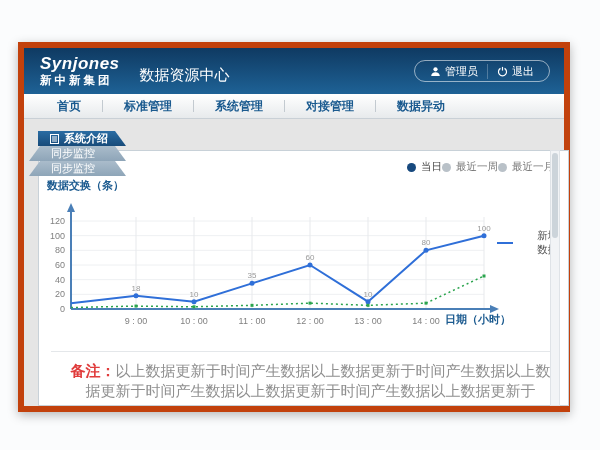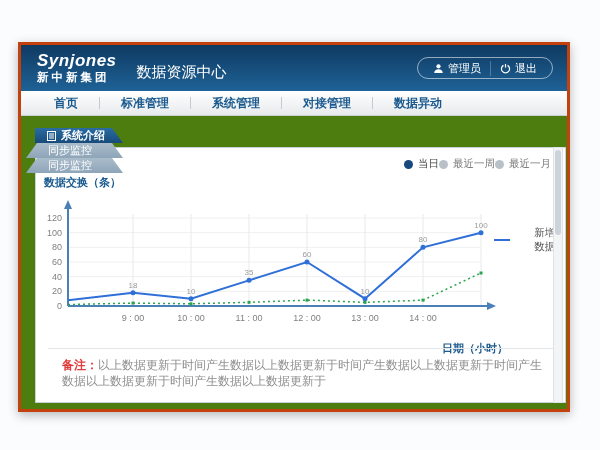--- a/index.html
+++ b/index.html
@@ -3,21 +3,21 @@
 <meta charset="utf-8">
 <style>
   html,body{margin:0;padding:0;}
   body{
     width:600px;height:450px;position:relative;overflow:hidden;
     background:#fbfcfd;
     font-family:"Liberation Sans","DejaVu Sans",sans-serif;
   }
   .window{
     position:absolute;left:18px;top:42px;width:552px;height:370px;
-    background:#4d7c0f;border:3px solid #c2410c;box-sizing:border-box;
+    background:#e5e5e5;border:6px solid #c2410c;box-sizing:border-box;
     box-shadow:0 3px 10px rgba(0,0,0,.28);
   }
   
   .header{
     position:absolute;left:0;top:0;width:100%;height:46px;
     background:linear-gradient(#0f3a62,#1e6296);
     display:flex;align-items:center;
   }
   .logo{margin-left:16px;color:#fff;line-height:1;cursor:pointer;}
   .logo-main{font-size:17px;font-weight:bold;font-style:italic;letter-spacing:.5px;}
@@ -58,30 +58,30 @@
   .panel{
     position:absolute;left:14px;top:102px;width:531px;height:256px;
     background:#fff;border:1px solid #c8d1d8;box-sizing:border-box;
   }
   .radio-row{position:absolute;top:9px;right:14px;display:flex;align-items:center;}
   .radio-option{display:flex;gap:5px;align-items:center;font-size:10.5px;color:#777;cursor:pointer;}
   .radio-dot{width:9px;height:9px;border-radius:50%;background:#b9c1c8;}
   .radio-option.selected .radio-dot{background:#17497e;}
   .radio-option.selected{color:#444;}
   .ylabel{position:absolute;left:8px;top:27px;color:#1b5a8f;font-size:11px;font-weight:bold;}
-  .xlabel{position:absolute;left:406px;top:161px;color:#1b5a8f;font-size:11px;font-weight:bold;margin-top:32px;}
+  .xlabel{position:absolute;left:406px;top:161px;color:#1b5a8f;font-size:11px;font-weight:bold;}
   #chart-svg{position:absolute;left:2px;top:40px;}
   .legend{position:absolute;left:458px;top:82px;}
   .legend-row{display:flex;align-items:center;gap:24px;height:20px;}
   .legend-line-solid{width:22px;height:0;border-top:2px solid #2f6fd8;}
   .legend-line-dotted{width:22px;height:0;border-top:2px dotted #2aa44d;}
   .legend-label{font-size:10.5px;color:#555;}
   .note{
     position:absolute;left:12px;right:12px;top:200px;
-    border-top:1px solid #e4e7ea;padding:9px 0 0 14px;font-size:12px;line-height:1.3;
+    border-top:1px solid #e4e7ea;padding:9px 0 0 14px;font-size:15px;line-height:1.3;text-align:center;
   }
   .note-label{color:#e03c3c;font-weight:bold;}
   .note-text{color:#8f8f8f;}
   
   .scrollbar{
     position:absolute;right:4px;top:102px;width:10px;height:256px;box-sizing:border-box;
     background:#f2f4f6;border:1px solid #dfe3e7;
   }
   .scrollbar-thumb{position:absolute;left:1px;top:2px;width:6px;height:85px;background:#ccd4da;border-radius:3px;cursor:pointer;}
 </style>

